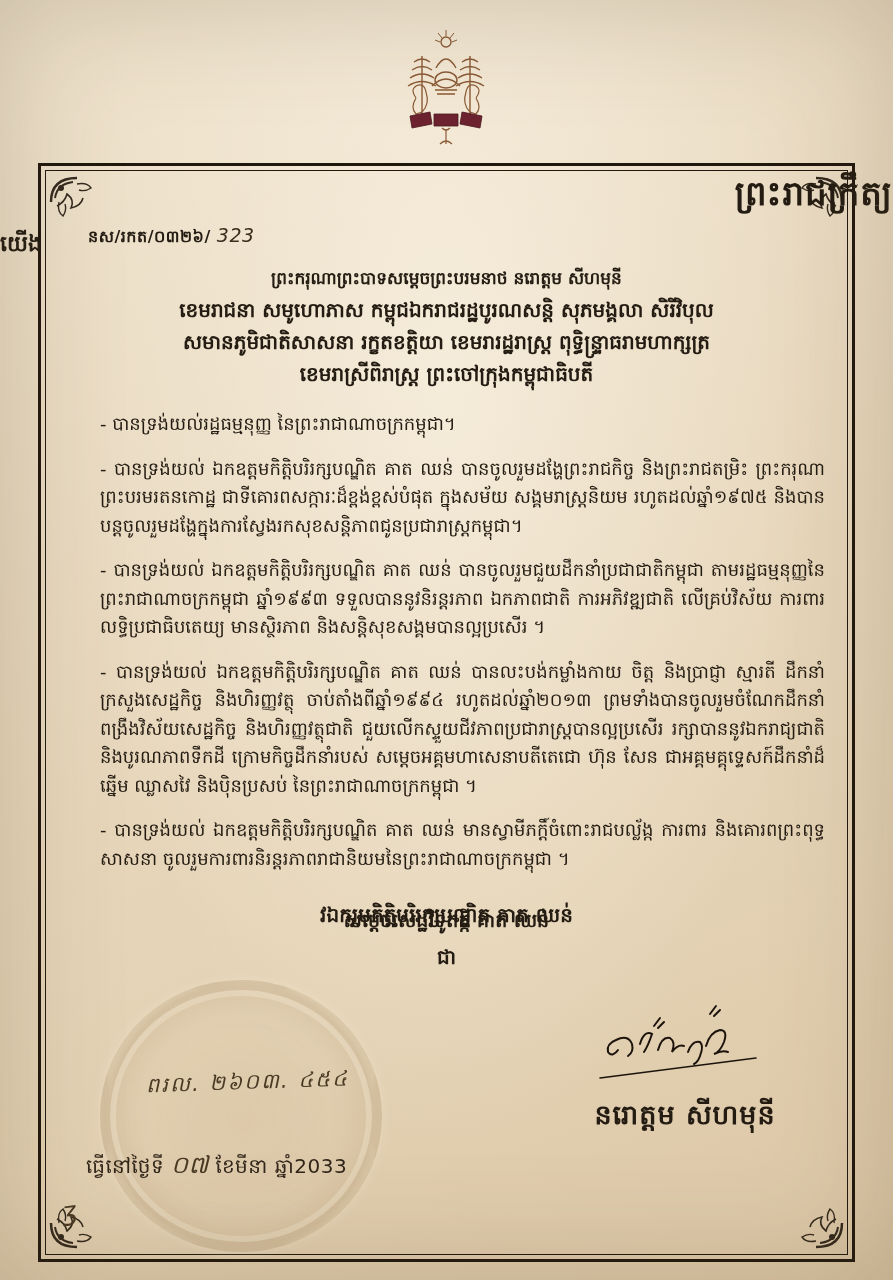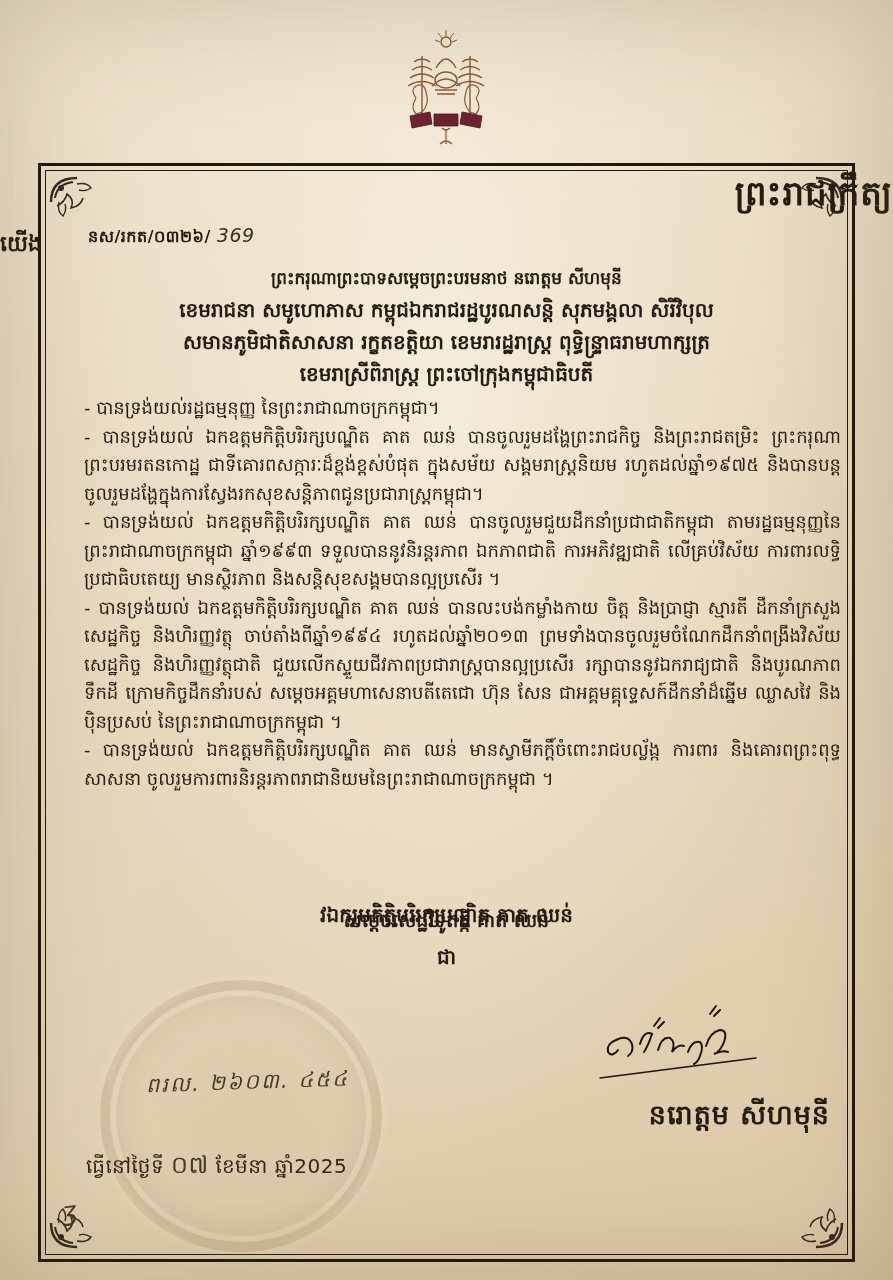--- a/index.html
+++ b/index.html
@@ -47,47 +47,47 @@
   }
   .royal-titles{
     position:absolute;left:60px;right:60px;top:262px;text-align:center;
     font-weight:bold;line-height:32px;font-size:20px;
   }
   .royal-titles .first{font-size:17px;}
   .recitals{
     position:absolute;left:84px;right:52px;top:394px;
     font-size:18px;line-height:28.5px;text-align:justify;
   }
-  .recitals p{margin:0;}
+  .recitals p{margin:16px;}
   .center-block{position:absolute;left:0;right:0;text-align:center;font-weight:bold;}
   .grant{top:848px;font-size:21px;letter-spacing:.5px;}
   .recipient{top:902px;font-size:20px;}
   .as-word{top:944px;font-size:20px;}
   .new-title{top:908px;font-size:19px;}
   .seal{
     position:absolute;left:100px;top:980px;width:262px;height:252px;border-radius:50%;
     border:10px solid rgba(138,112,72,.12);
     box-shadow:inset 0 0 0 6px rgba(255,248,232,.25), inset 0 0 40px rgba(150,120,80,.10), 0 0 12px rgba(255,248,232,.25);
     background:radial-gradient(circle, rgba(160,130,88,.08) 0%, rgba(160,130,88,.04) 55%, rgba(160,130,88,.10) 72%, transparent 75%);
   }
   .signature{position:absolute;left:588px;top:1000px;width:200px;height:90px;}
   .king-name{
-    position:absolute;left:540px;top:1098px;width:290px;text-align:right;
+    position:absolute;left:540px;top:1098px;width:290px;text-align:center;
     font-size:27px;font-weight:bold;letter-spacing:1px;
   }
   .hand-note{
     position:absolute;left:146px;top:1068px;
     font-size:21px;font-style:italic;color:#4a3a24;
     transform:rotate(-2deg);letter-spacing:2px;
   }
   .date-line{
     position:absolute;left:86px;top:1150px;font-size:20px;color:#31261733;
     color:#32271a;letter-spacing:.5px;
   }
-  .date-line .day{font-size:24px;color:#4a3a24;}
+  .date-line .day{font-style:italic;font-size:24px;color:#4a3a24;}
   .stray-mark{
     position:absolute;left:62px;top:1196px;font-size:26px;font-style:italic;color:#4a3a24;transform:rotate(-8deg);
   }
 </style>
 </head>
 <body>
 
 <div class="page">
 
   <div class="arms">
@@ -182,21 +182,21 @@
         <path d="M30 12 Q40 10 44 16 Q38 20 32 18" stroke-width="1.4"></path>
         <path d="M12 30 Q10 40 16 44 Q20 38 18 32" stroke-width="1.4"></path>
       </svg>
     </div>
   </div>
 
   <div class="doc-title">ព្រះរាជក្រឹត្យ</div>
 
   <div class="ref">
     <span>នស/រកត/០៣២៦/</span>
-    <span class="hand">369</span>
+    <span class="hand">323</span>
   </div>
 
   <div class="we">យើង</div>
 
   <div class="royal-titles">
     <div class="first">ព្រះករុណាព្រះបាទសម្តេចព្រះបរមនាថ នរោត្តម សីហមុនី</div>
     <div>ខេមរាជនា សមូហោភាស កម្ពុជឯករាជរដ្ឋបូរណសន្តិ សុភមង្គលា សិរីវិបុល</div>
     <div>សមានភូមិជាតិសាសនា រក្ខតខត្តិយា ខេមរារដ្ឋរាស្ត្រ ពុទ្ធិន្ទ្រាធរាមហាក្សត្រ</div>
     <div>ខេមរាស្រីពិរាស្ត្រ ព្រះចៅក្រុងកម្ពុជាធិបតី</div>
   </div>
@@ -228,18 +228,18 @@
     </svg>
   </div>
 
   <div class="king-name">នរោត្តម សីហមុនី</div>
 
   <div class="hand-note">ពរល. ២៦០៣. ៤៥៤</div>
 
   <div class="date-line">
     <span>ធ្វើនៅថ្ងៃទី</span>
     <span class="day">០៧</span>
-    <span>ខែមីនា ឆ្នាំ2025</span>
+    <span>ខែមីនា ឆ្នាំ2033</span>
   </div>
 
   <div class="stray-mark">ʒ</div>
 
 </div>
 
 </body></html>

